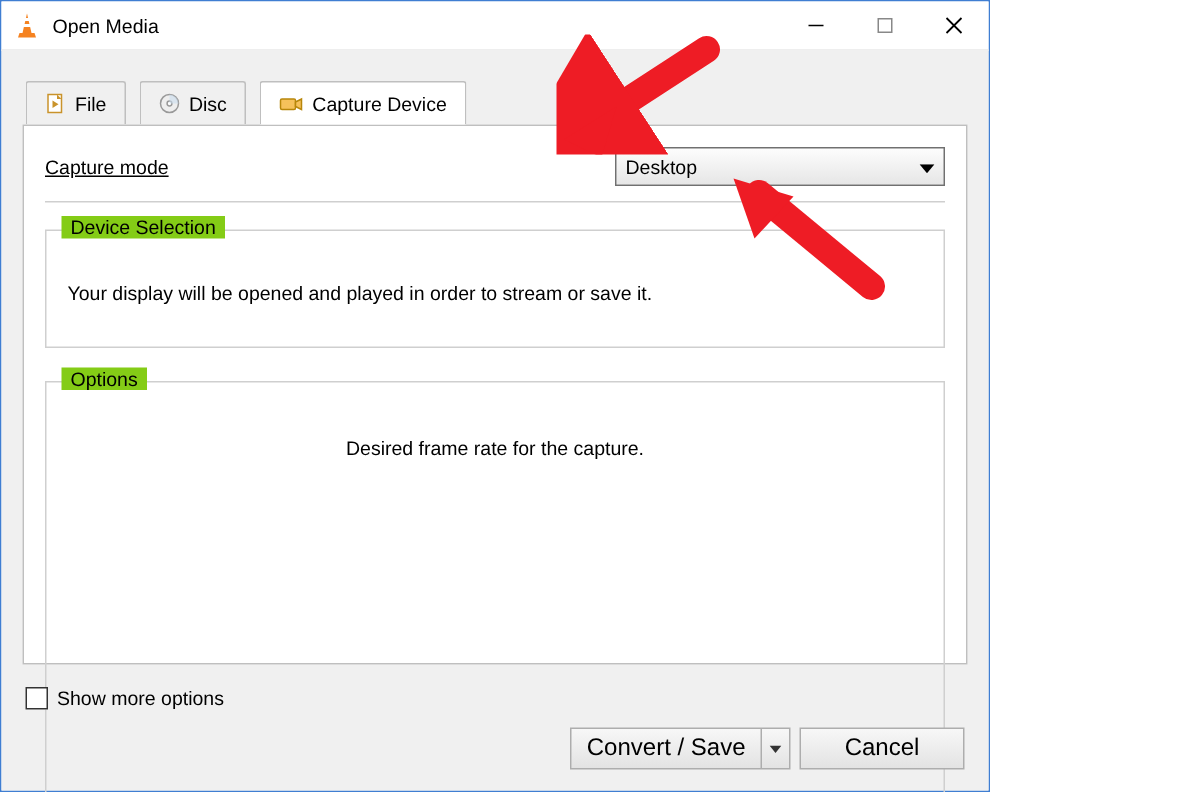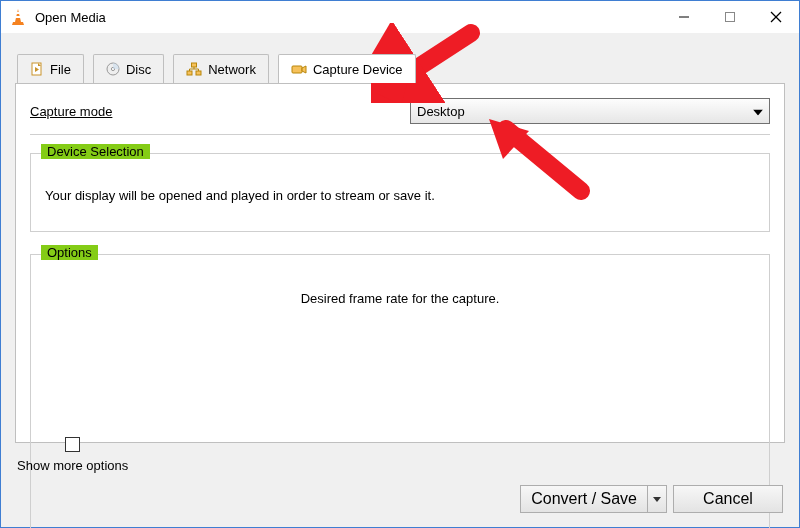--- a/index.html
+++ b/index.html
@@ -1,16 +1,16 @@
 <!DOCTYPE html>
 <html><head>
 <meta charset="utf-8">
 <style>
 html,body{margin:0;padding:0;font-family:"Segoe UI",Tahoma,sans-serif;font-size:13px;color:#000;background:#fff;overflow:hidden;}
-.window{width:800px;height:528px;border:1px solid #3f7ed2;box-sizing:border-box;position:relative;background:#fff;}
+.window{width:660px;height:528px;border:1px solid #3f7ed2;box-sizing:border-box;position:relative;background:#fff;}
 .titlebar{height:32px;display:flex;align-items:center;border-bottom:1px solid #d9d9d9;background:#fff;}
 .titlebar .app-icon{margin-left:8px;margin-right:8px;display:flex;align-items:center;}
 .titlebar .title{flex:0 0 auto;font-size:13px;}
 .titlebar .spacer{flex:1;}
 .wbtn{width:46px;height:32px;display:flex;align-items:center;justify-content:center;}
 .wbtn svg{display:block;}
 .content-bg{background:#f0f0f0;position:absolute;top:32px;left:0;right:0;bottom:0;}
 .tabs{display:flex;align-items:flex-end;height:50px;padding-left:16px;gap:10px;}
 .tab{height:28px;display:flex;align-items:center;padding:0 12px;border:1px solid #bfbfbf;border-bottom:none;background:#f0f0f0;font-size:13px;gap:6px;border-top-left-radius:2px;border-top-right-radius:2px;margin-right:-1px;cursor:default;}
 .tab.active{background:#fff;position:relative;z-index:2;}
@@ -24,21 +24,21 @@
 .group{border:1px solid #cfcfcf;padding:18px 14px 24px 14px;position:relative;margin-bottom:22px;}
 .group .legend{position:absolute;top:-10px;left:10px;background:#84cc16;padding:0 6px;font-size:13px;}
 .group p{margin:16px 0 4px 0;font-size:13px;}
 .opts-row{display:flex;align-items:center;}
 .opts-row .lbl2{flex:0 0 380px;}
 .spin{flex:1;display:flex;}
 .spin input{flex:1;height:22px;border:1px solid #7a7a7a;text-align:right;padding:0 6px;font-size:13px;box-sizing:border-box;margin-left:36px;}
 .spin .spinbtns{display:flex;flex-direction:column;border:1px solid #7a7a7a;border-left:none;}
 .spin .sb{width:16px;height:11px;display:flex;align-items:center;justify-content:center;background:linear-gradient(#fdfdfd,#e6e6e6);font-size:8px;line-height:1;}
 .spin .sb:first-child{border-bottom:1px solid #aaa;}
-.show-more{position:absolute;left:16px;bottom:54px;display:flex;align-items:center;gap:6px;font-size:13px;flex-direction:column;}
+.show-more{position:absolute;left:16px;bottom:54px;display:flex;align-items:center;gap:6px;font-size:13px;}
 .show-more .cb{width:13px;height:13px;border:1px solid #333;background:#fff;}
 .footer{position:absolute;right:16px;bottom:14px;display:flex;gap:6px;}
 .btn{height:26px;border:1px solid #adadad;background:linear-gradient(#f7f7f7,#e3e3e3);display:flex;align-items:center;justify-content:center;font-size:16px;padding:0 14px;}
 .btn.split{padding:0;}
 .btn.split .main{padding:0 10px;height:100%;display:flex;align-items:center;}
 .btn.split .dd{width:18px;height:100%;border-left:1px solid #adadad;display:flex;align-items:center;justify-content:center;}
 .arrow-overlay{position:absolute;pointer-events:none;}
 </style>
 </head>
 <body>
@@ -89,34 +89,20 @@
       </div>
       <div class="tab">
         <span class="ticon">
           <svg width="14" height="14">
               <circle cx="7" cy="7" r="6" fill="#eee" stroke="#999"></circle>
               <circle cx="7" cy="7" r="1.6" fill="#fff" stroke="#999"></circle>
               <path d="M7 1 A6 6 0 0 1 13 7 L7 7 Z" fill="#cde" opacity="0.6"></path>
             </svg>
         </span>
         <span>Disc</span>
-      </div>
-      <div class="tab">
-        <span class="ticon">
-          <svg width="16" height="14">
-              <rect x="1" y="9" width="5" height="4" fill="#f6c15b" stroke="#b8860b"></rect>
-              <rect x="10" y="9" width="5" height="4" fill="#f6c15b" stroke="#b8860b"></rect>
-              <rect x="5.5" y="1" width="5" height="4" fill="#f6c15b" stroke="#b8860b"></rect>
-              <line x1="8" y1="5" x2="8" y2="7" stroke="#b8860b"></line>
-              <line x1="3.5" y1="9" x2="3.5" y2="7" stroke="#b8860b"></line>
-              <line x1="12.5" y1="9" x2="12.5" y2="7" stroke="#b8860b"></line>
-              <line x1="3.5" y1="7" x2="12.5" y2="7" stroke="#b8860b"></line>
-            </svg>
-        </span>
-        <span>Network</span>
       </div>
       <div class="tab active">
         <span class="ticon">
           <svg width="16" height="14">
               <rect x="1" y="4" width="10" height="7" rx="1" fill="#f6c15b" stroke="#b8860b"></rect>
               <polygon points="11,6 15,4 15,11 11,9" fill="#f6c15b" stroke="#b8860b"></polygon>
             </svg>
         </span>
         <span>Capture Device</span>
       </div>

